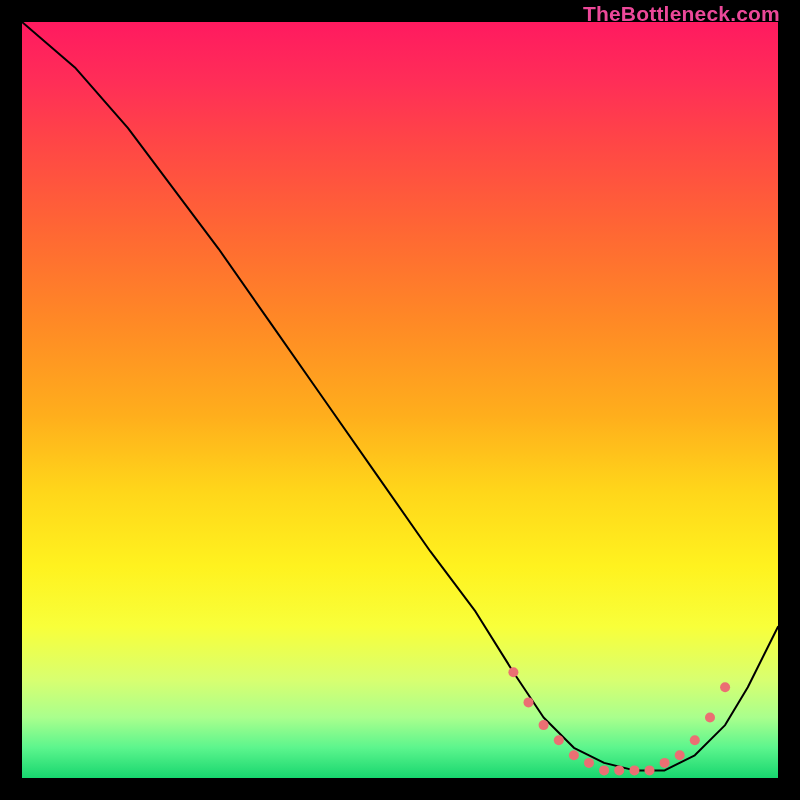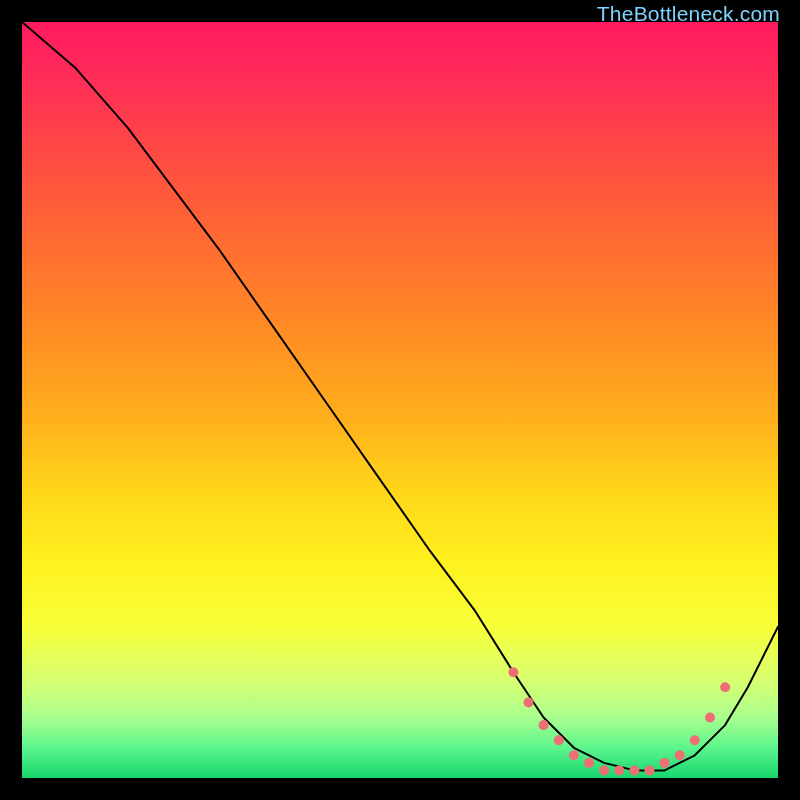--- a/index.html
+++ b/index.html
@@ -38,23 +38,23 @@
       #d8ff70 87%,
       #a9ff8d 92%,
       #5cf58d 96%,
       #17d66e 100%
     );
   }
   .attribution {
     position: absolute;
     top: 2px;
     right: 20px;
-    color: #7dd3fc;
+    color: #ec4899;
     font-size: 21px;
-    font-weight: 400;
+    font-weight: 700;
     letter-spacing: 0.2px;
     text-align: center;
   }
   svg.overlay {
     position: absolute;
     left: 0;
     top: 0;
     width: 756px;
     height: 756px;
   }

